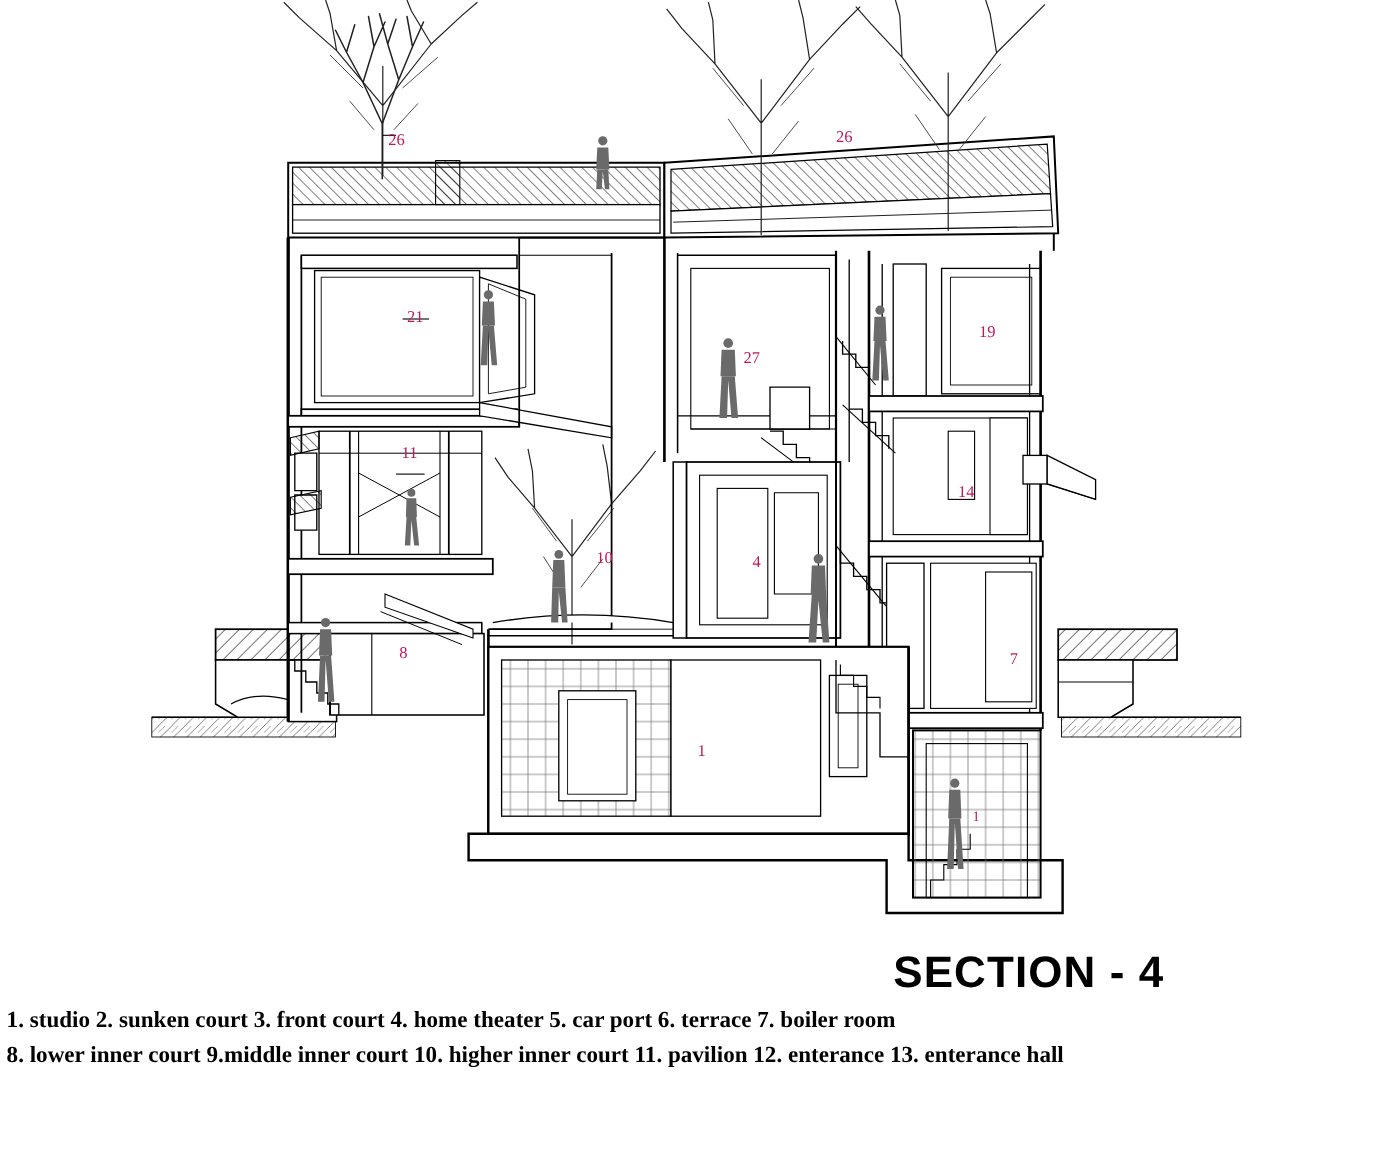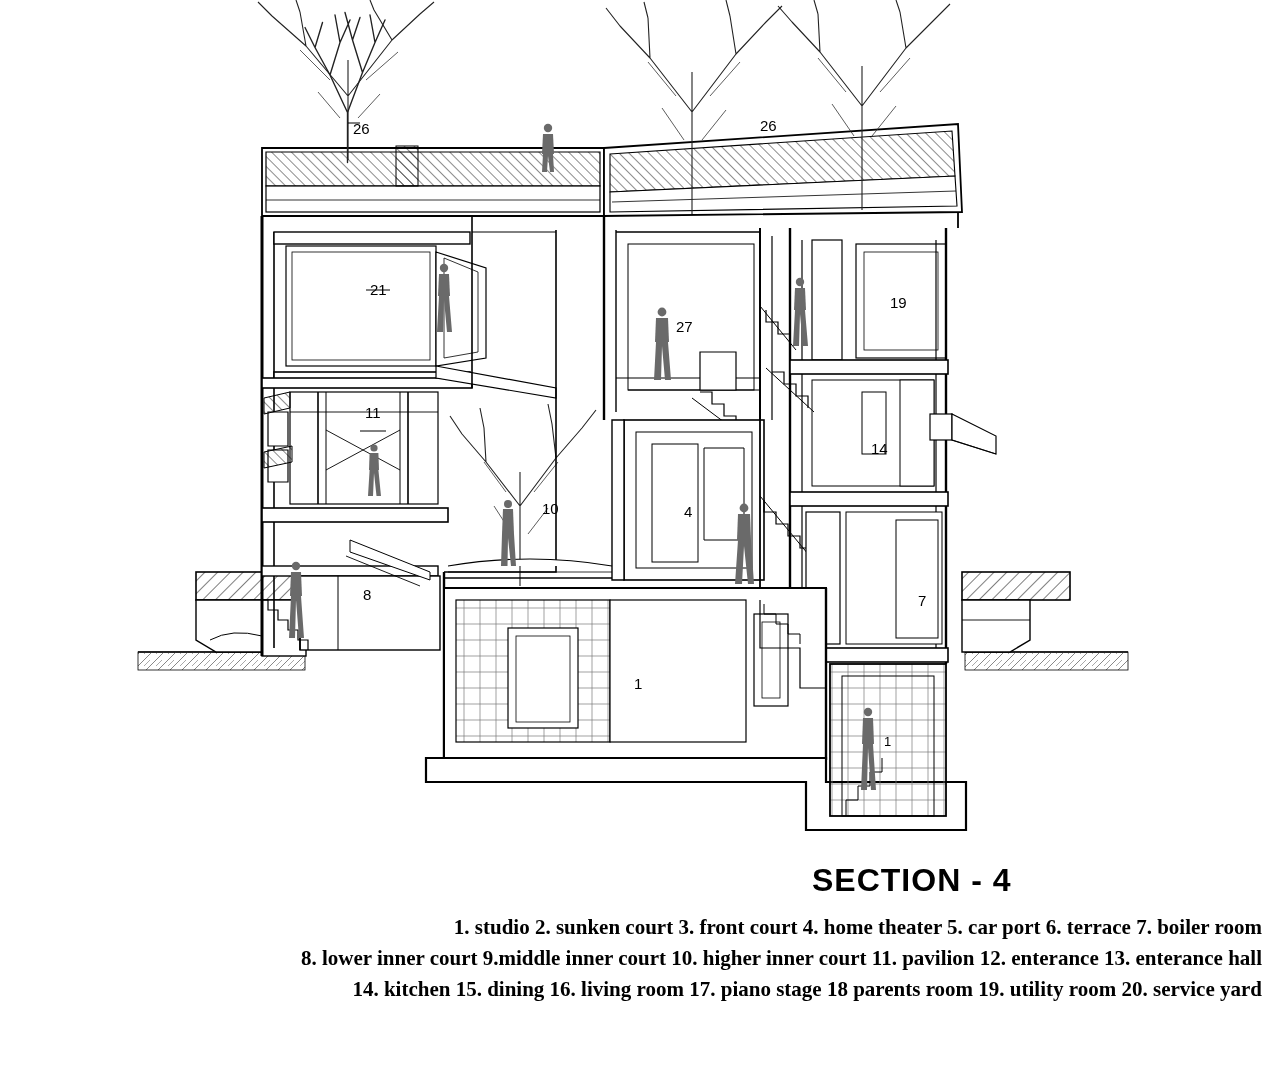--- a/index.html
+++ b/index.html
@@ -24,44 +24,44 @@
   #drawing-svg {
     position: absolute;
     left: 0; top: 0;
     width: 1266px;
     height: 1066px;
   }
   .title-block {
     position: absolute;
     left: 812px;
     top: 862px;
-    font-size: 32px;
+    font-size: 40px;
     font-weight: bold;
     letter-spacing: 1px;
     font-family: "Liberation Sans", sans-serif;
   }
   .legend {
     position: absolute;
     left: 6px;
     top: 912px;
     width: 1256px;
     font-family: "Liberation Serif", serif;
     font-weight: bold;
     font-size: 21px;
     line-height: 31px;
-    text-align: right;
+    text-align: left;
   }
   .legend-line {
     white-space: nowrap;
   }
   .room-label {
     position: absolute;
-    font-family: Liberation Sans, sans-serif;
+    font-family: Liberation Serif, serif;
     font-size: 15px;
-    color: #000000;
+    color: #be185d;
   }
   .room-label.small {
     font-size: 13px;
   }
 </style>
 </head>
 <body>
 
 <div id="stage">
 
@@ -350,16 +350,15 @@
   <div class="room-label" style="left:918px; top:592px;">7</div>
   <div class="room-label" style="left:363px; top:586px;">8</div>
   <div class="room-label" style="left:634px; top:675px;">1</div>
   <div class="room-label small" style="left:884px; top:734px;">1</div>
 
   <div class="title-block">SECTION - 4</div>
 
   <div class="legend">
     <div class="legend-line">1. studio  2. sunken court  3. front court  4. home theater  5. car port  6. terrace  7. boiler room</div>
     <div class="legend-line">8. lower inner court  9.middle inner court  10. higher inner court  11. pavilion  12. enterance  13. enterance hall</div>
-    <div class="legend-line">14. kitchen  15. dining  16. living room  17. piano stage  18 parents room  19. utility room  20. service yard</div>
   </div>
 
 </div>
 
 </body></html>

